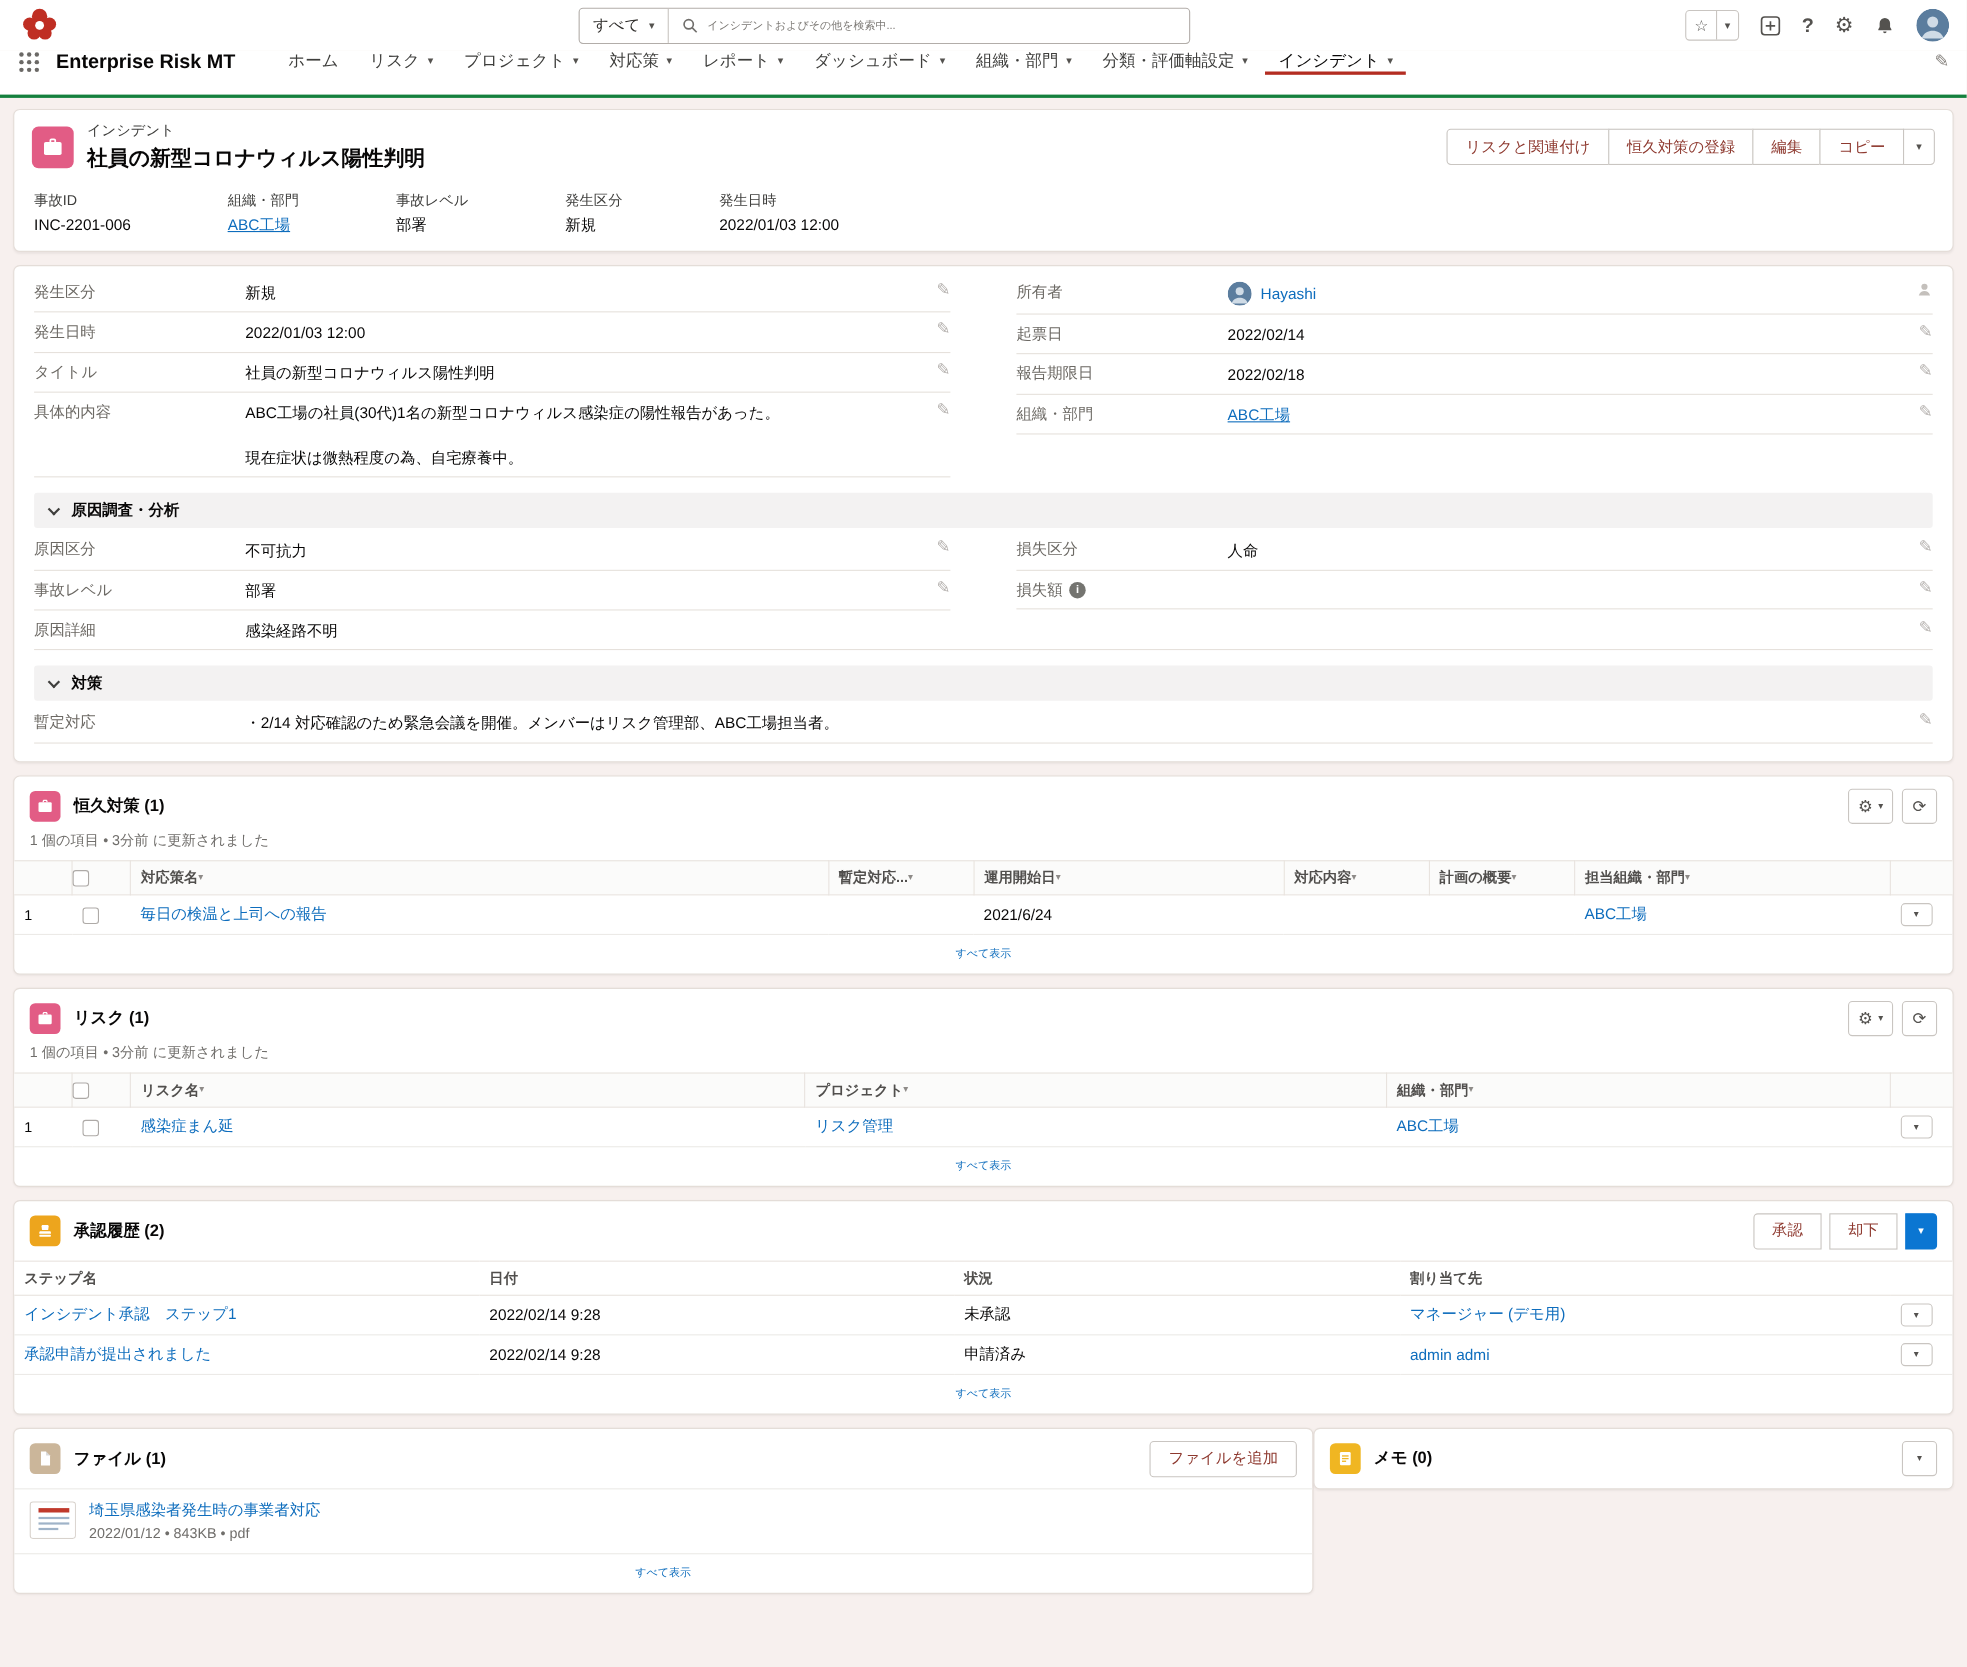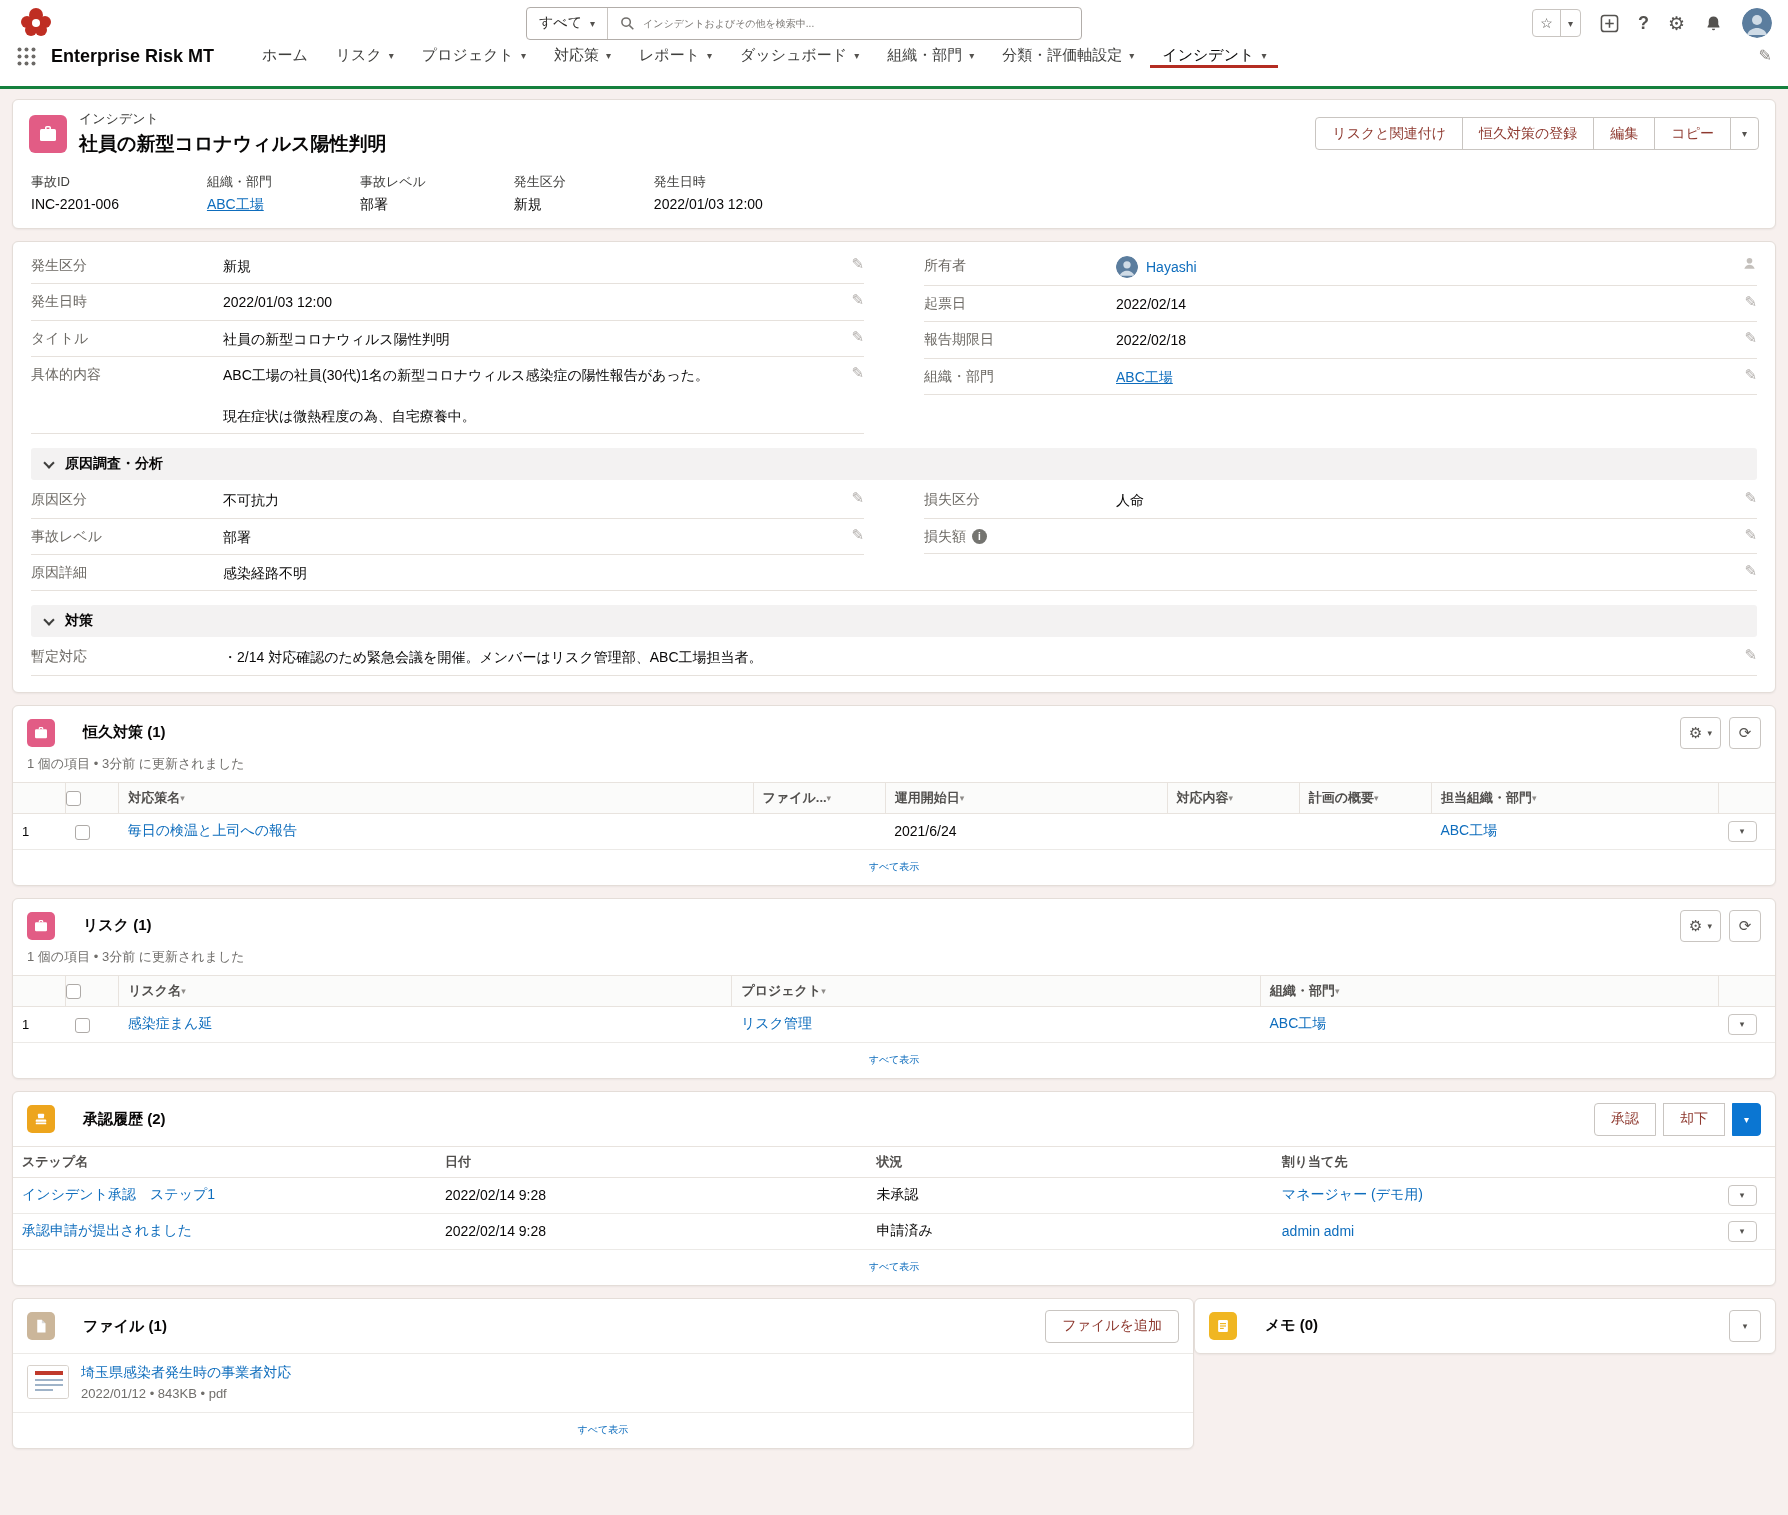--- a/index.html
+++ b/index.html
@@ -88,21 +88,21 @@
   .owner-av{width:22px;height:22px;border-radius:50%;overflow:hidden;flex:none}
   .info-i{width:15px;height:15px;border-radius:50%;background:#747470;color:#fff;font-size:10px;font-weight:bold;
     display:inline-flex;align-items:center;justify-content:center;font-style:normal;margin-top:1px}
   .sec-band{background:#f3f2f2;border-radius:3px;padding:7px 12px;margin:14px 0 2px;display:flex;align-items:center;
     font-size:14px;font-weight:700;color:#080707;cursor:pointer}
   .sec-chev{width:8px;height:8px;border-left:2px solid #3e3e3c;border-bottom:2px solid #3e3e3c;
     transform:rotate(-45deg);display:inline-block;margin:-3px 12px 0 2px}
 
   
   .rl-head{display:flex;align-items:center;padding:11px 14px 6px}
-  .rl-titles{margin-left:28px;font-size:15px;font-weight:700;color:#080707}
+  .rl-titles{margin-left:12px;font-size:15px;font-weight:700;color:#080707}
   .rl-meta{padding:0 14px 9px;font-size:13px;color:#706e6b}
   .rl-actions{margin-left:auto;display:flex;gap:8px;align-items:center}
   .icon-btn{height:32px;min-width:32px;padding:0 8px;border:1px solid #c9c5c1;border-radius:4px;background:#fff;
     color:#54524f;display:inline-flex;align-items:center;justify-content:center;gap:5px;cursor:pointer;font-size:15px;font-family:inherit}
   .icon-btn .mini{font-size:9px;color:#54524f}
   table.rl-table{width:100%;border-collapse:collapse;font-size:14px;table-layout:fixed}
   .rl-table th{background:#fbfbfa;border-top:1px solid #e8e3de;border-bottom:1px solid #e8e3de;border-right:1px solid #e8e3de;
     padding:0;height:31px;font-size:13px;color:#514f4d;text-align:left;font-weight:700}
   .rl-table th:last-child{border-right:none}
   .th-in{display:flex;align-items:center;justify-content:flex-start;padding:0 9px;cursor:pointer}
@@ -445,21 +445,21 @@
         <th></th>
         <th><span class="cb"></span></th>
         <th>
               <span class="th-in">
                 <span>対応策名</span>
                 <span class="col-chev">▾</span>
               </span>
             </th>
         <th>
               <span class="th-in">
-                <span>ファイル...</span>
+                <span>暫定対応...</span>
                 <span class="col-chev">▾</span>
               </span>
             </th>
         <th>
               <span class="th-in">
                 <span>運用開始日</span>
                 <span class="col-chev">▾</span>
               </span>
             </th>
         <th>

